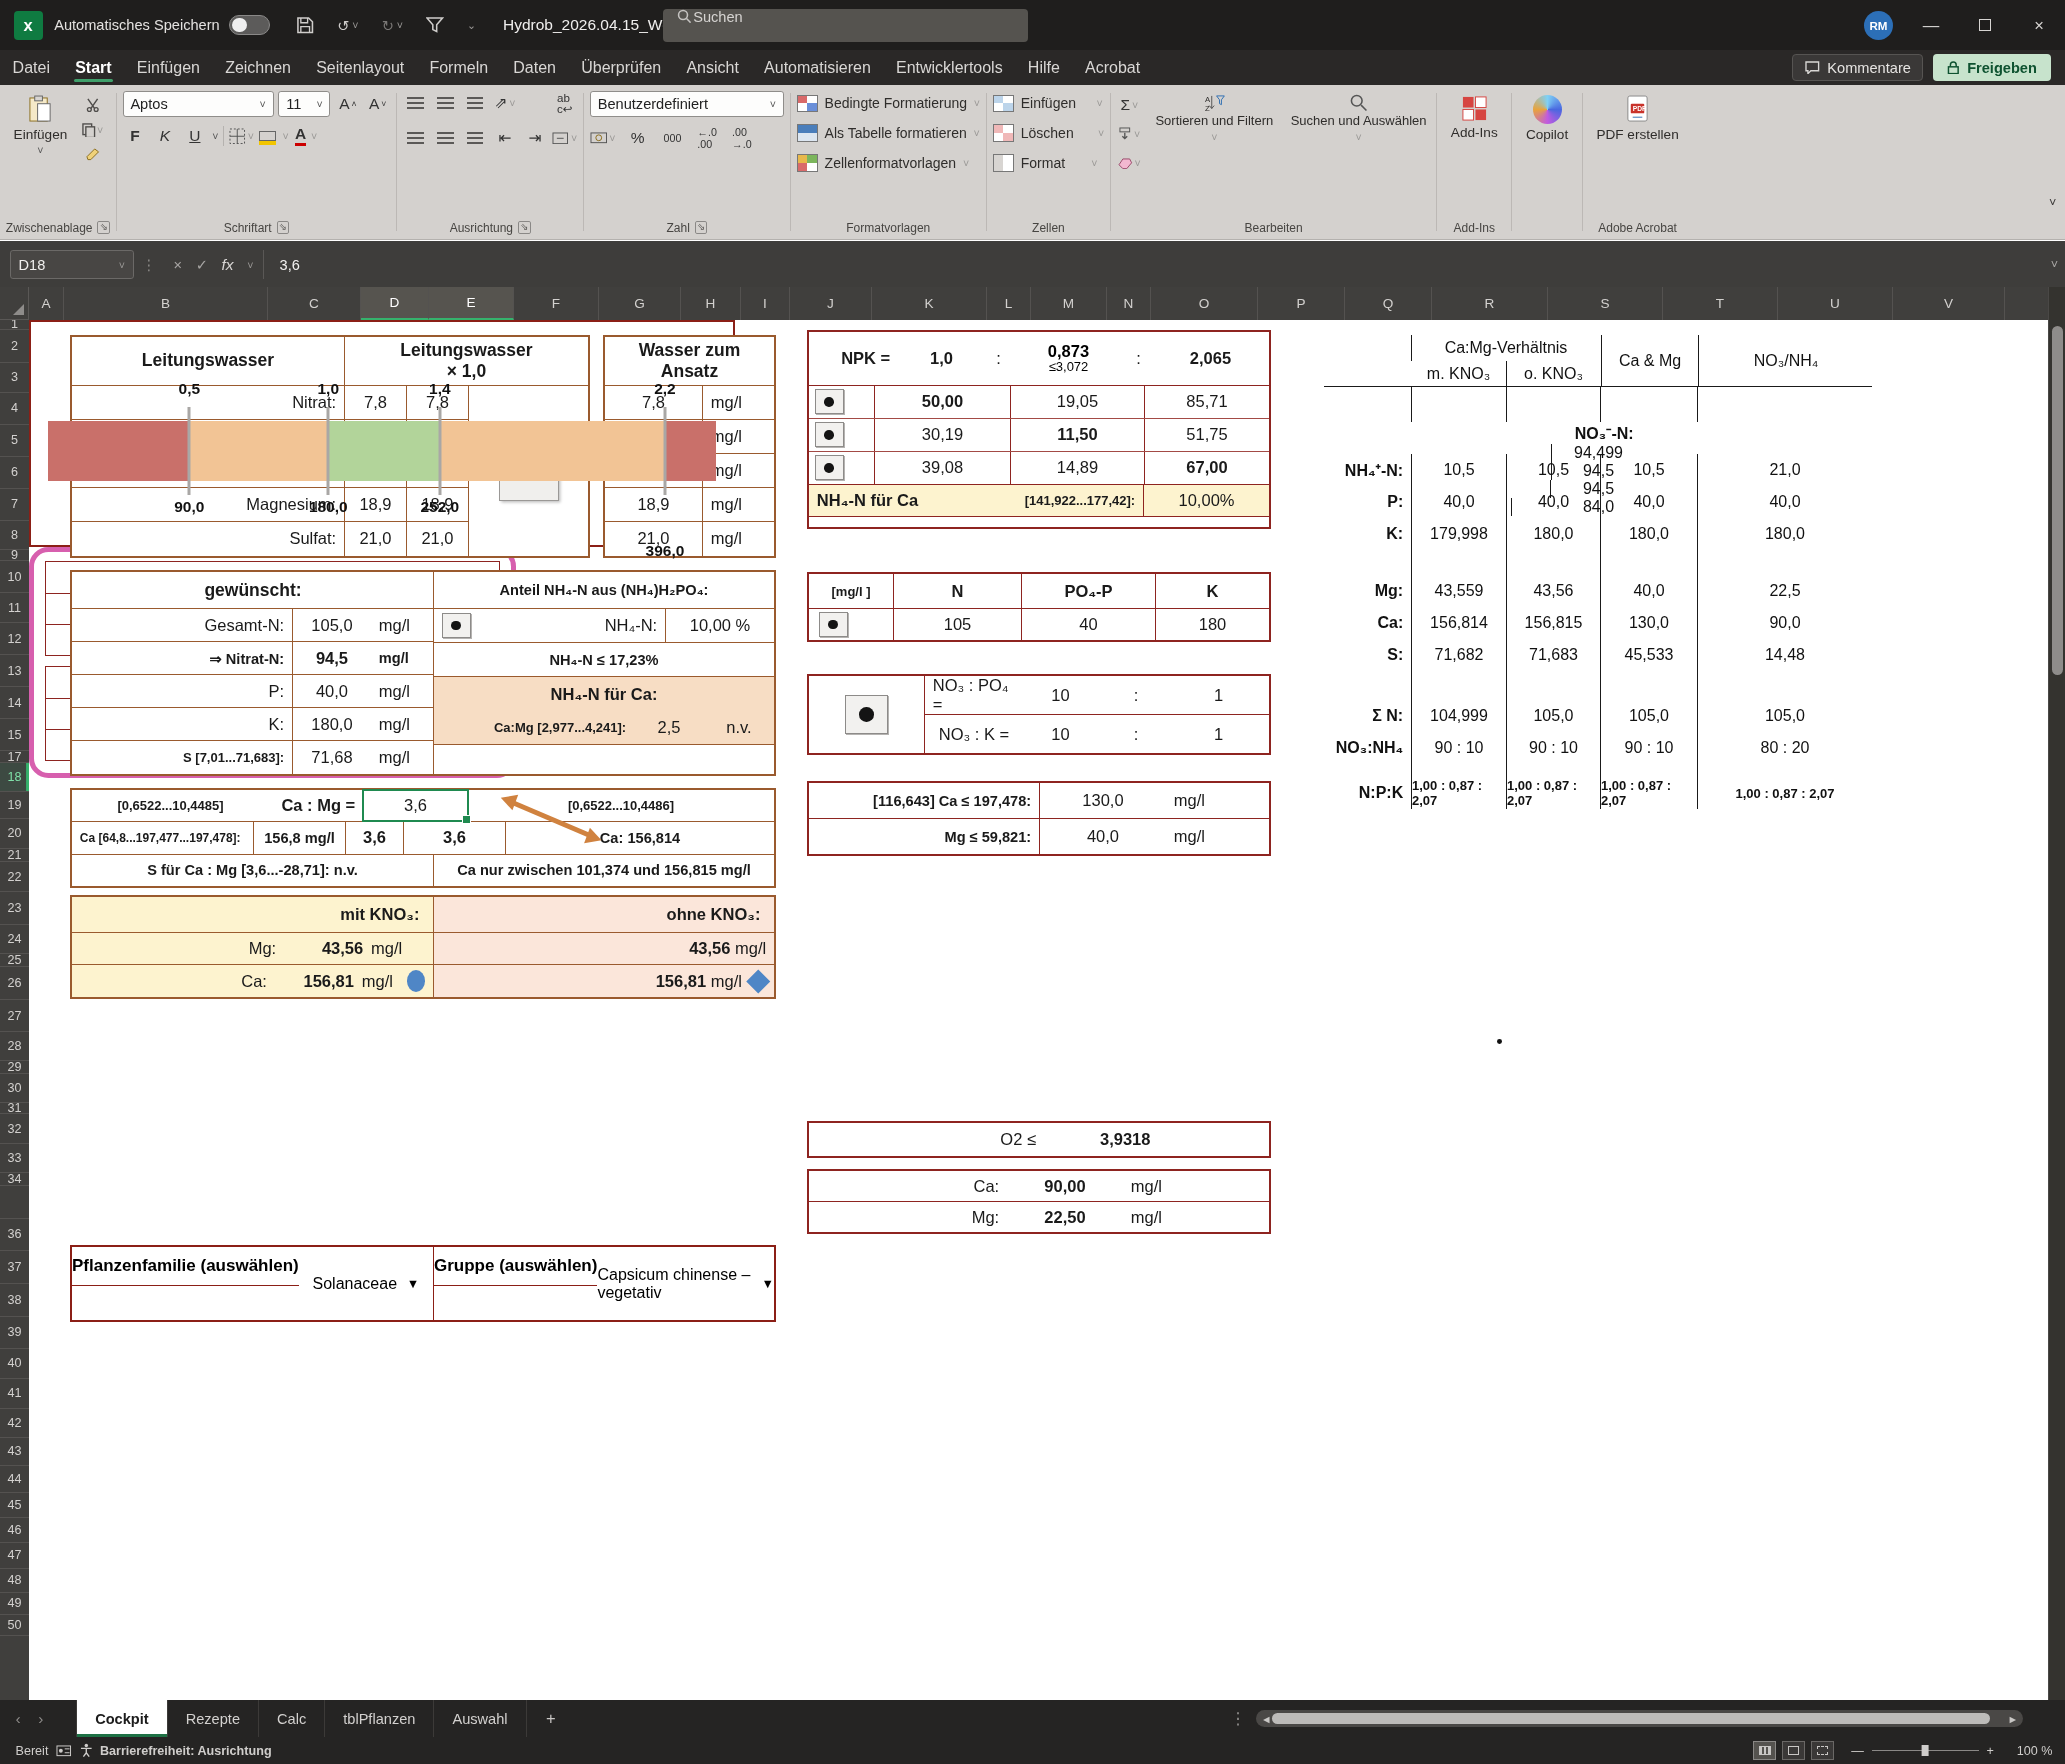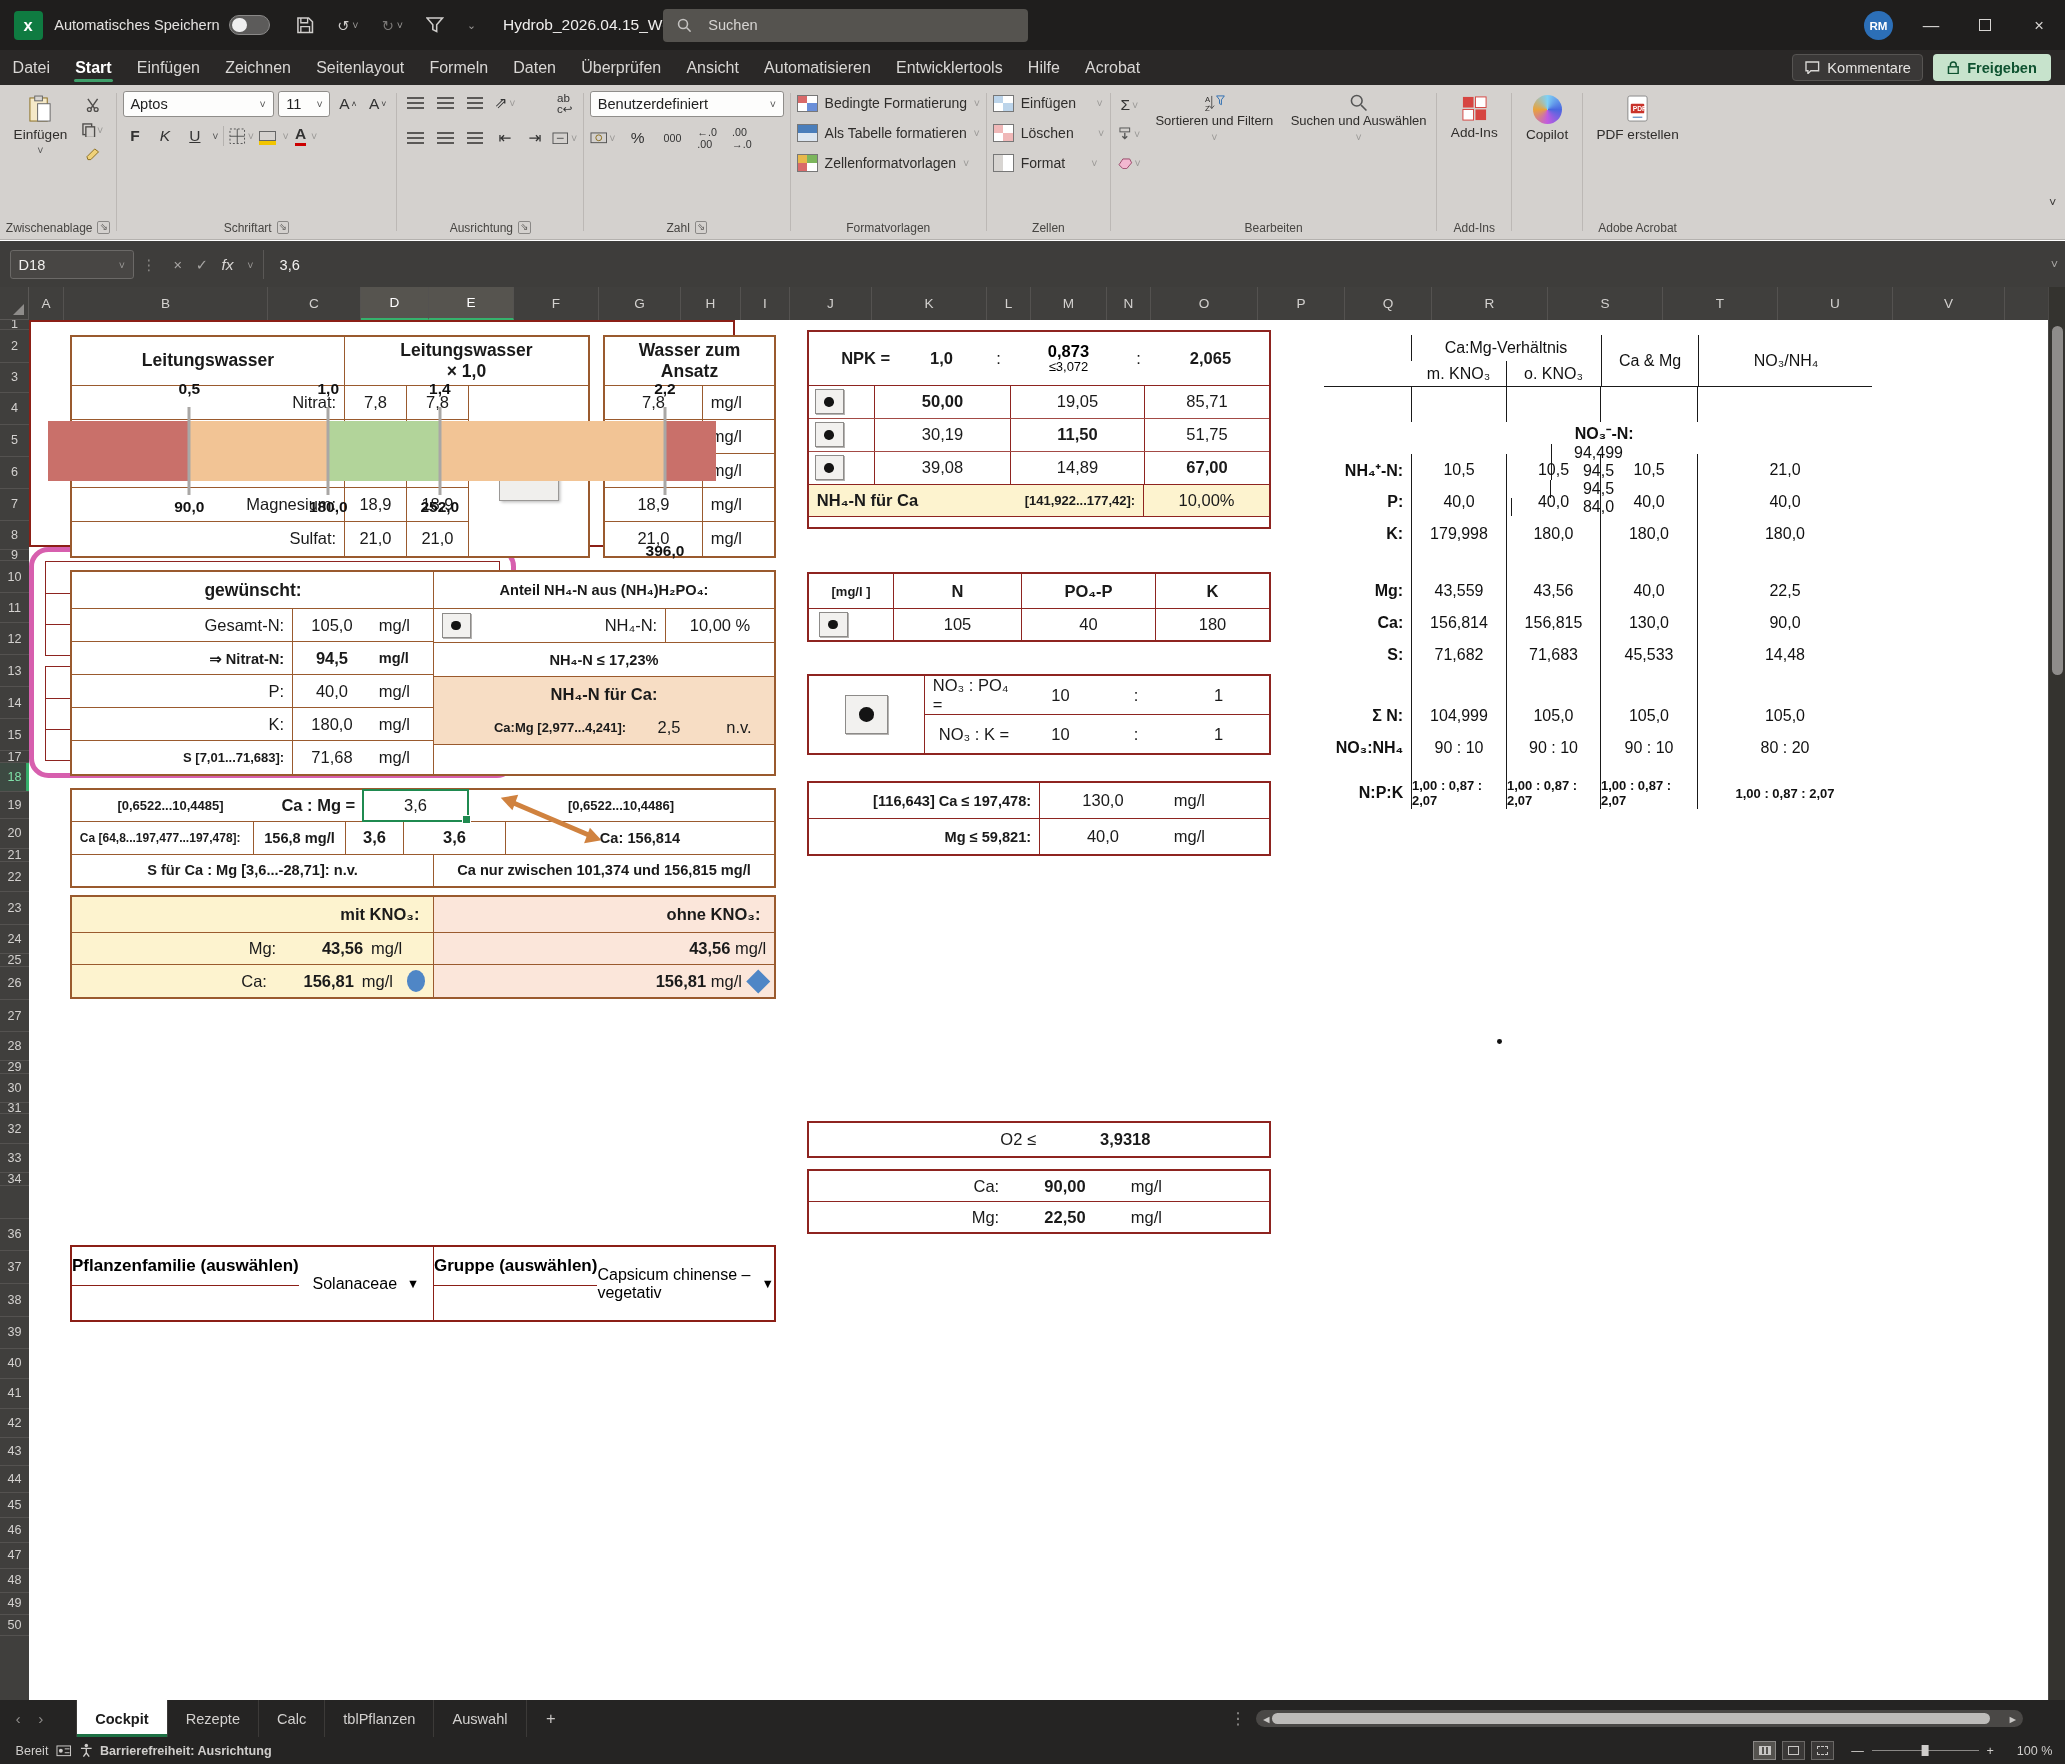--- a/index.html
+++ b/index.html
@@ -10,21 +10,21 @@
   
   .titlebar{position:absolute;left:0;top:0;width:100%;height:50px;background:#1f1e1d;display:flex;align-items:center;color:#e4e2e0;font-size:14.6px}
   .xlicon{width:29px;height:29px;margin:0 11.6px 0 13.6px;background:#0f7b41;border-radius:3.9px;color:#fff;font-weight:bold;display:flex;align-items:center;justify-content:center;font-size:16.5px}
   .toggle{width:41px;height:20.4px;border-radius:10.7px;background:#5c5b5a;border:1px solid #8a8988;margin:0 13.6px 0 9.7px;position:relative}
   .toggle::after{content:"";position:absolute;left:1.9px;top:1.9px;width:14.6px;height:14.6px;border-radius:50%;background:#efefef}
   .tbico{margin:0 11.6px;color:#cfcdcb;display:flex;align-items:center;gap:2.9px}
   .tbico svg{display:block}
   .chev{font-size:10.7px;color:#9a9896}
   .doctitle{margin-left:15.5px;font-size:15.5px;color:#f0efee;display:flex;align-items:center;gap:9.7px;white-space:nowrap}
   .savedot{color:#c9c7c5;font-size:14.6px}
-  .searchbox{position:absolute;left:663px;top:8.7px;width:365px;height:33px;background:#55534f;border-radius:4px;display:flex;align-items:center;gap:17px;padding:0 13.6px;color:#d6d4d2;font-size:14.6px}
+  .searchbox{position:absolute;left:663px;top:8.7px;width:365px;height:33px;background:#55534f;border-radius:4px;display:flex;align-items:flex-start;gap:2px;padding:0 13.6px;color:#d6d4d2;font-size:14.6px}
   .winctl{position:absolute;right:0;top:0;height:50px;display:flex;align-items:center}
   .winbtn{width:54px;height:50px;display:flex;align-items:center;justify-content:center;color:#d6d4d2;font-size:16.5px}
   .avatar{position:absolute;right:173px;top:10.7px;width:29px;height:29px;border-radius:50%;background:#2c6fb7;color:#fff;font-size:11.6px;font-weight:bold;display:flex;align-items:center;justify-content:center}
 
   
   .menubar{position:absolute;left:0;top:50px;width:100%;height:35px;background:#2a2827;display:flex;align-items:center;color:#d9d7d5;font-size:16px}
   .mtab{padding:0 12.6px;height:100%;display:flex;align-items:center;position:relative}
   .mtab.act{color:#fff;font-weight:bold}
   .mtab.act::after{content:"";position:absolute;left:11.6px;right:11.6px;bottom:2.9px;height:2.9px;border-radius:1.9px;background:#3fa06b}
   .menubar .spacer{flex:1}

